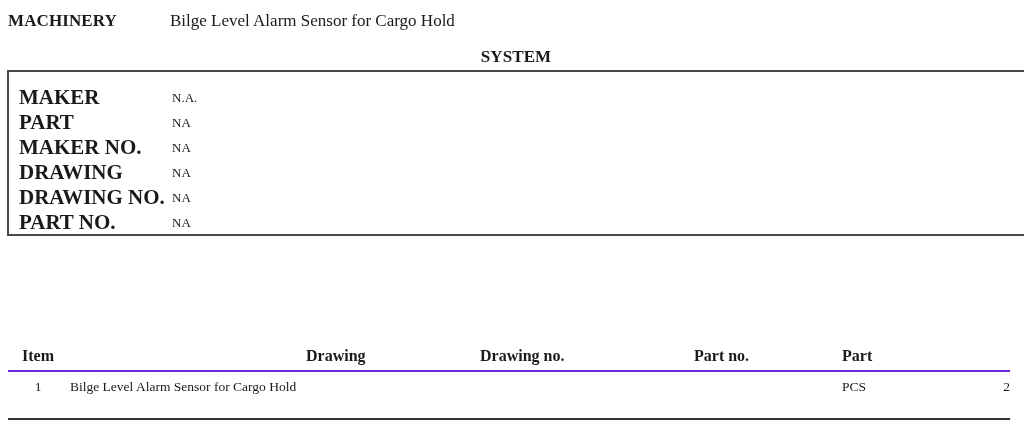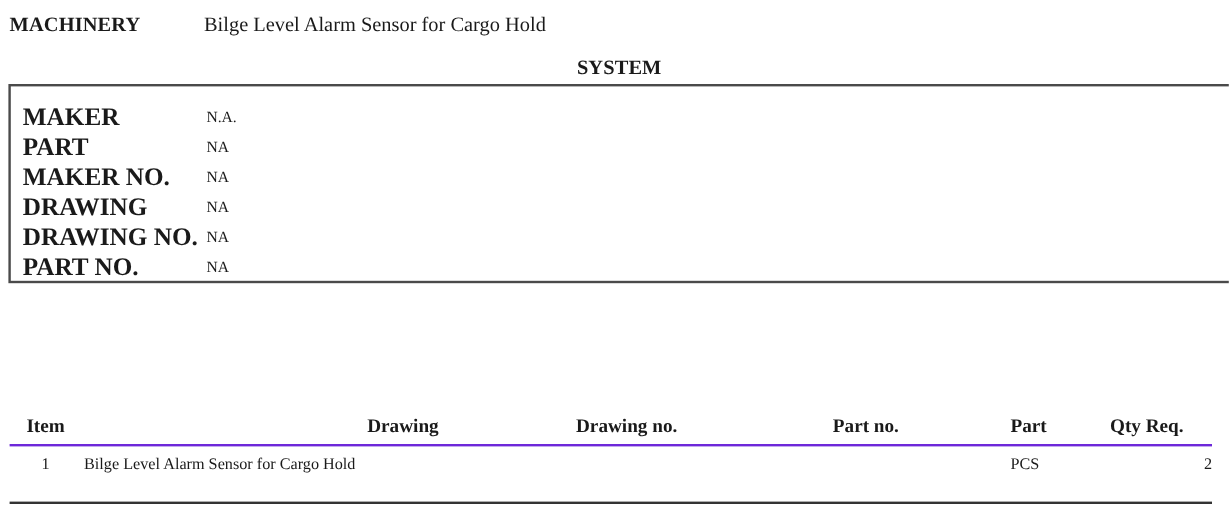--- a/index.html
+++ b/index.html
@@ -204,21 +204,20 @@
   <div class="note-body"></div>
 
   <div class="items">
 
     <div class="items-head">
       <span class="cell c-item">Item</span>
       <span class="cell c-draw">Drawing</span>
       <span class="cell c-drawno">Drawing no.</span>
       <span class="cell c-partno">Part no.</span>
       <span class="cell c-unit">Part</span>
-      <span class="cell c-qty">Qty Req.</span>
     </div>
 
     <div class="items-body">
       <div class="items-row">
         <span class="cell c-item">1</span>
         <span class="cell c-desc">Bilge Level Alarm Sensor for Cargo Hold</span>
         <span class="cell c-draw"></span>
         <span class="cell c-drawno"></span>
         <span class="cell c-partno"></span>
         <span class="cell c-unit">PCS</span>

